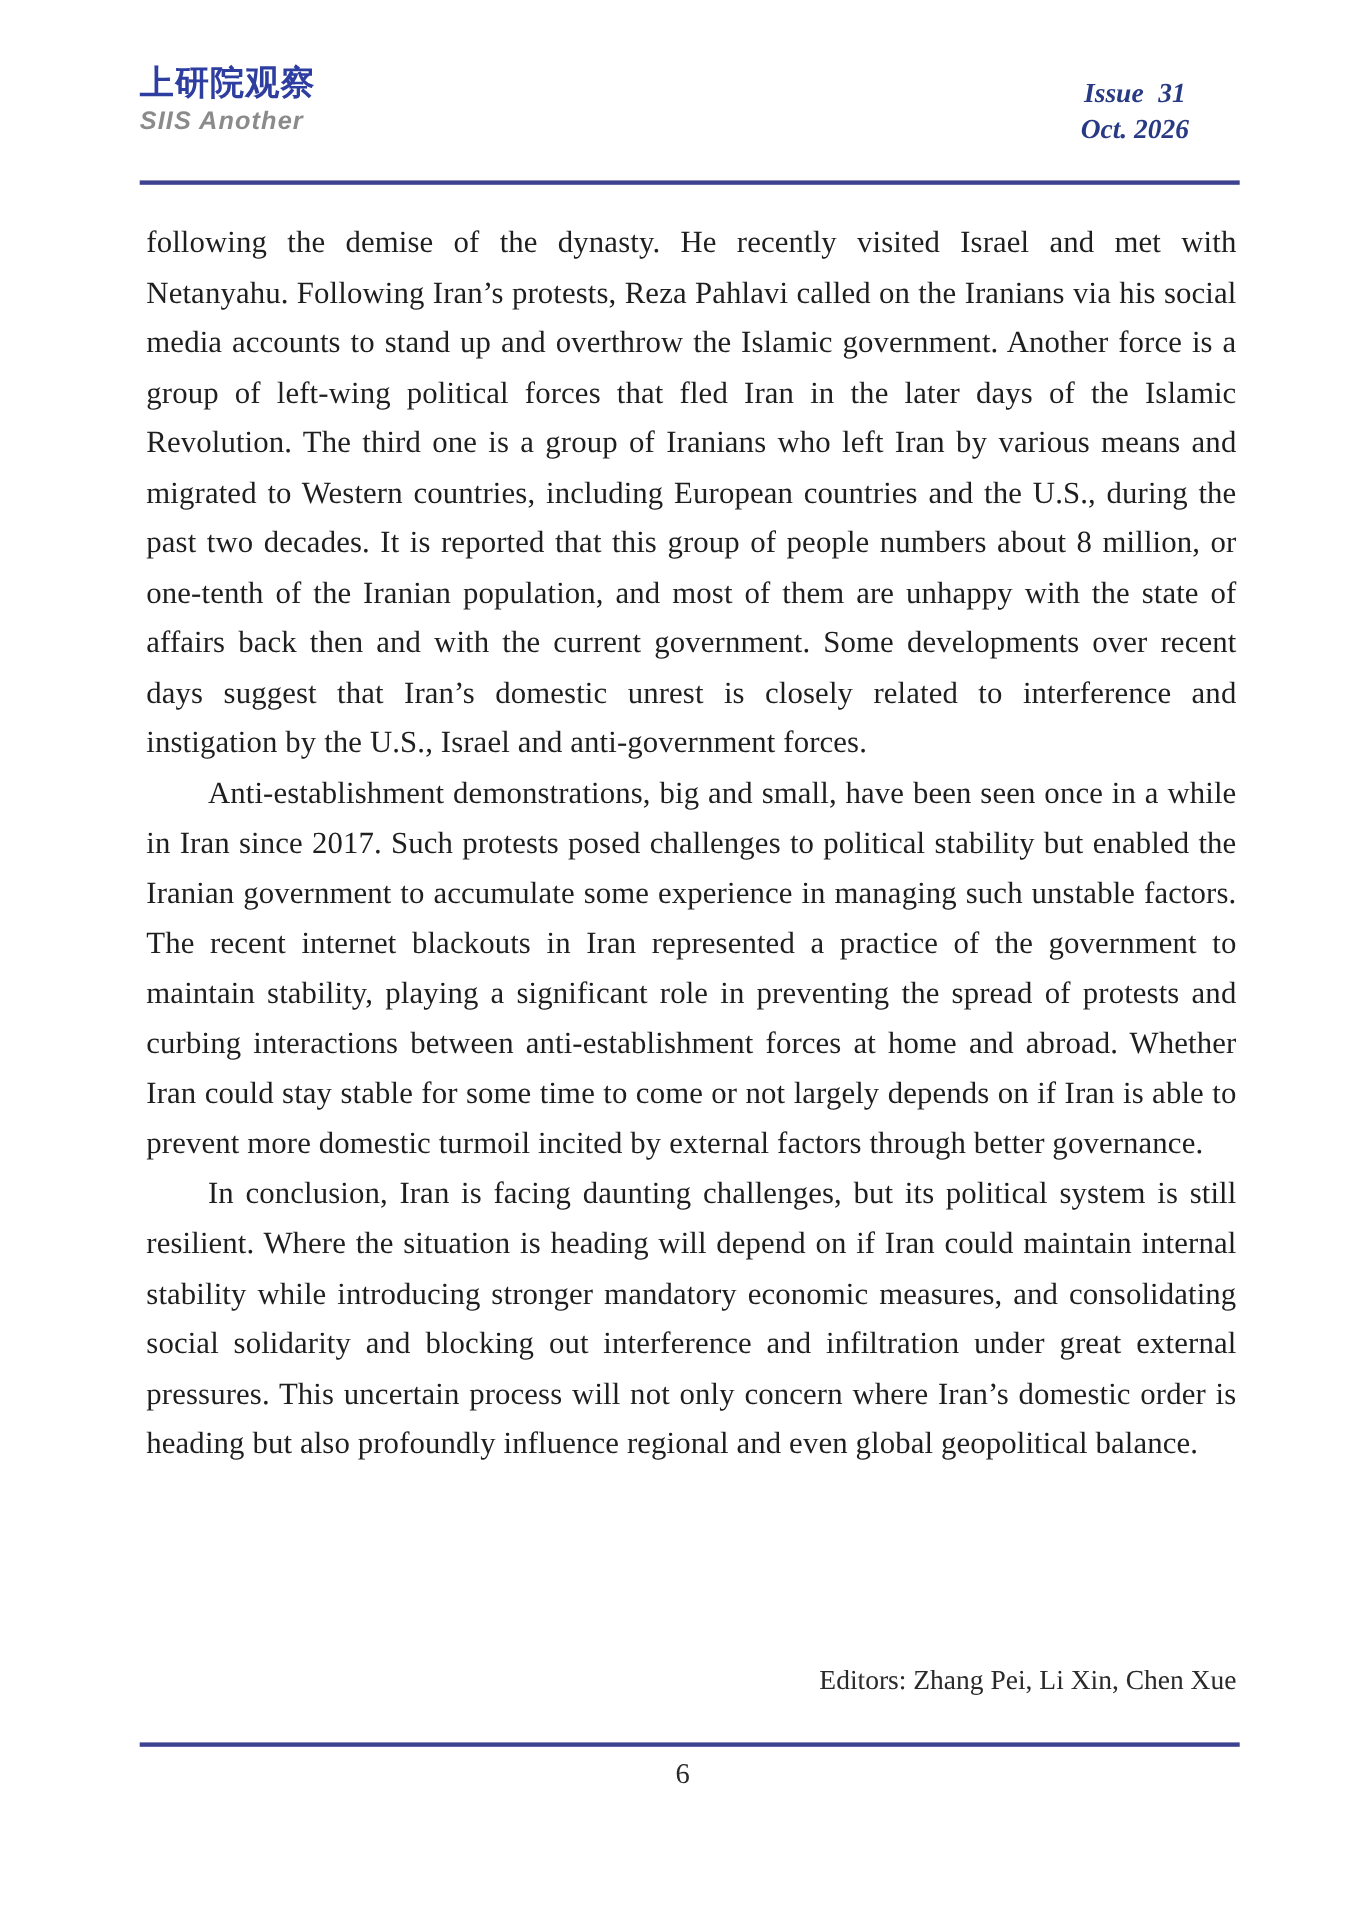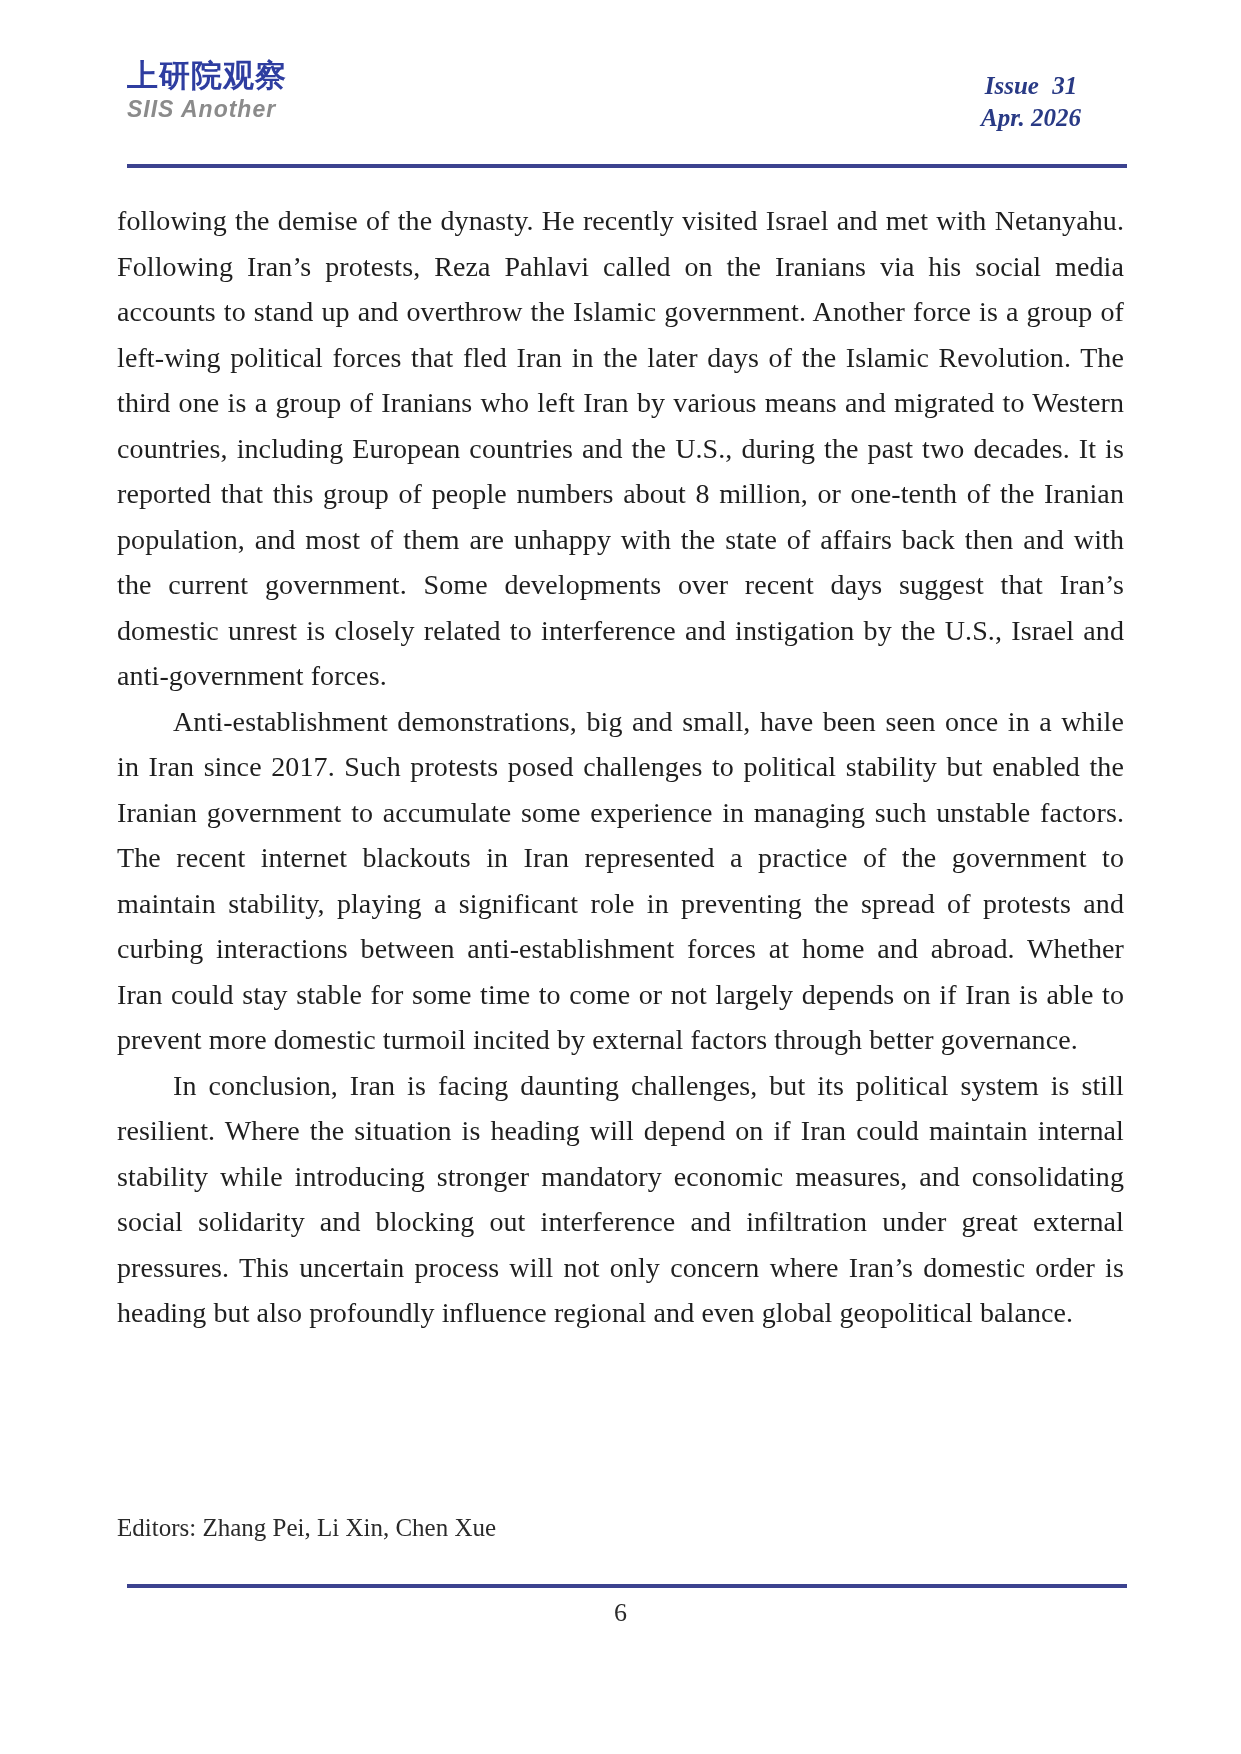--- a/index.html
+++ b/index.html
@@ -71,28 +71,29 @@
   .article-body {
     padding: 30px 108px 0 108px;
   }
 
   .para {
     font-size: 28px;
     line-height: 45.5px;
     color: #1f1f1f;
     text-align: justify;
     letter-spacing: 0.1px;
+    margin-left: 16px;
   }
 
   .para.indent { text-indent: 56px; }
 
   
   .editors-line {
     margin: 178px 108px 0 108px;
-    text-align: left;
+    text-align: right;
     font-size: 25px;
     color: #2a2a2a;
   }
 
   .footer-rule { margin-top: 42px; }
 
   .page-number {
     margin-top: 10px;
     text-align: center;
     font-size: 26px;
@@ -104,21 +105,21 @@
 
 <div class="page">
 
   <header class="page-header">
     <div class="logo">
       <div class="logo-cn">上研院观察</div>
       <div class="logo-en">SIIS Another</div>
     </div>
     <div class="issue-block">
       <div class="issue-number">Issue 31</div>
-      <div class="issue-date">Apr. 2026</div>
+      <div class="issue-date">Oct. 2026</div>
     </div>
   </header>
 
   <div class="rule header-rule"></div>
 
   <main class="article-body">
     <p class="para">following the demise of the dynasty. He recently visited Israel and met with Netanyahu. Following Iran’s protests, Reza Pahlavi called on the Iranians via his social media accounts to stand up and overthrow the Islamic government. Another force is a group of left-wing political forces that fled Iran in the later days of the Islamic Revolution. The third one is a group of Iranians who left Iran by various means and migrated to Western countries, including European countries and the U.S., during the past two decades. It is reported that this group of people numbers about 8 million, or one-tenth of the Iranian population, and most of them are unhappy with the state of affairs back then and with the current government. Some developments over recent days suggest that Iran’s domestic unrest is closely related to interference and instigation by the U.S., Israel and anti-government forces.</p>
     <p class="para indent">Anti-establishment demonstrations, big and small, have been seen once in a while in Iran since 2017. Such protests posed challenges to political stability but enabled the Iranian government to accumulate some experience in managing such unstable factors. The recent internet blackouts in Iran represented a practice of the government to maintain stability, playing a significant role in preventing the spread of protests and curbing interactions between anti-establishment forces at home and abroad. Whether Iran could stay stable for some time to come or not largely depends on if Iran is able to prevent more domestic turmoil incited by external factors through better governance.</p>
     <p class="para indent">In conclusion, Iran is facing daunting challenges, but its political system is still resilient. Where the situation is heading will depend on if Iran could maintain internal stability while introducing stronger mandatory economic measures, and consolidating social solidarity and blocking out interference and infiltration under great external pressures. This uncertain process will not only concern where Iran’s domestic order is heading but also profoundly influence regional and even global geopolitical balance.</p>
   </main>

